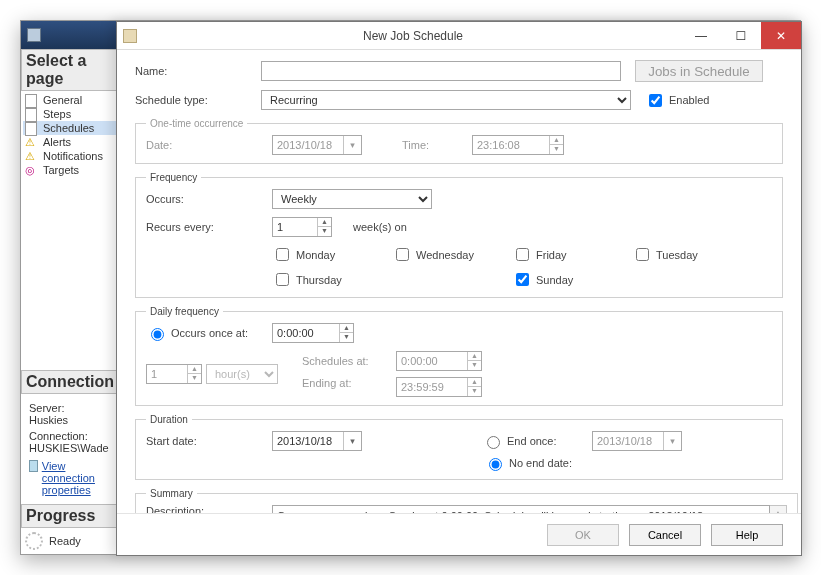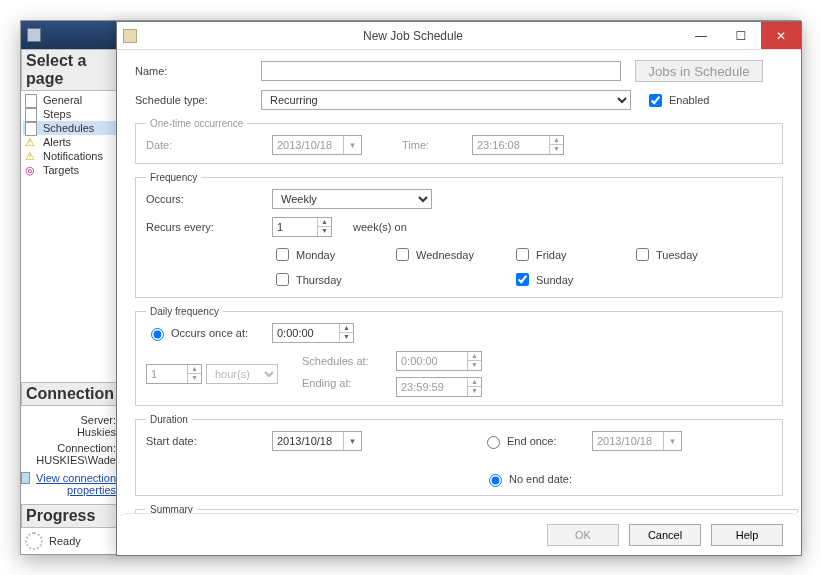--- a/index.html
+++ b/index.html
@@ -52,21 +52,21 @@
   .nav-icon.page::before {
     content:""; display:block; width:10px; height:12px;
     background:#fff; border:1px solid #999; position:relative;
   }
   .nav-icon.warn::before {
     content:"⚠"; color:#d7a700; font-size:11px;
   }
   .nav-icon.target::before {
     content:"◎"; color:#b07; font-size:11px;
   }
-  .conn-block { padding:4px 4px 8px 0; font-size:11px;text-align:right; }
+  .conn-block { padding:4px 4px 8px 8px; font-size:11px; }
   .conn-label { margin-top:4px; }
   .conn-link { display:flex; gap:4px; margin-top:6px; color:#1a4cab; text-decoration:underline; cursor:pointer;}
   .conn-link .gicon { width:14px; height:12px; background:#bde; border:1px solid #79a; }
   .progress-block { padding:4px; display:flex; align-items:center; gap:6px; }
   .spinner {
     width:18px; height:18px; border:2px dotted #bbb; border-radius:50%;
   }
 
   
   .dialog {
@@ -133,21 +133,21 @@
   .days { display:grid; grid-template-columns: 120px 120px 120px 120px; margin-left:126px; row-gap:6px; }
   .days label { display:flex; align-items:center; gap:4px; }
   .radio-row label { display:flex; align-items:center; gap:4px; }
   .desc-box { width:498px; height:34px; resize:none; padding:4px; font:inherit; }
   .desc-wrap { display:flex; align-items:flex-start; gap:0; }
   .desc-scroll { display:flex; flex-direction:column; border:1px solid #c4c4c4; border-left:none; }
   .desc-scroll div { width:16px; height:16px; font-size:8px; text-align:center; line-height:16px; color:#888; background:#f4f4f4;}
   .desc-scroll div:first-child { border-bottom:1px solid #c4c4c4; }
   .dlg-buttons {
     height:42px; display:flex; justify-content:flex-end; align-items:center;
-    gap:10px; padding:0 18px; border-top:1px solid #e4e4e4;border-radius:10px;
+    gap:10px; padding:0 18px; border-top:1px solid #e4e4e4;
   }
   .dlg-buttons button {
     width:72px; height:22px; background:#f3f3f3; border:1px solid #a8a8a8;
     font:inherit; cursor:pointer;
   }
   .dlg-buttons button.dim { color:#9a9a9a; border-color:#c4c4c4; cursor:default; }
   .gap { display:inline-block; }
 </style>
 </head>
 <body>
@@ -354,21 +354,21 @@
                     <div>▼</div>
                   </span>
               </span>
             </div>
           </div>
         </div>
       </fieldset>
 
       <fieldset>
         <legend>Duration</legend>
-        <div class="row radio-row" style="margin-bottom:20px">
+        <div class="row radio-row" style="margin-bottom:4px">
           <span class="lbl">Start date:</span>
           <span class="date-wrap">
             <input type="text" value="2013/10/18" style="">
             <span class="calbtn">▾</span>
           </span>
           <span class="gap" style="width:120px"></span>
           <label style="width:110px">
             <input type="radio" name="dur" style="">
             <span>End once:</span>
           </label>

